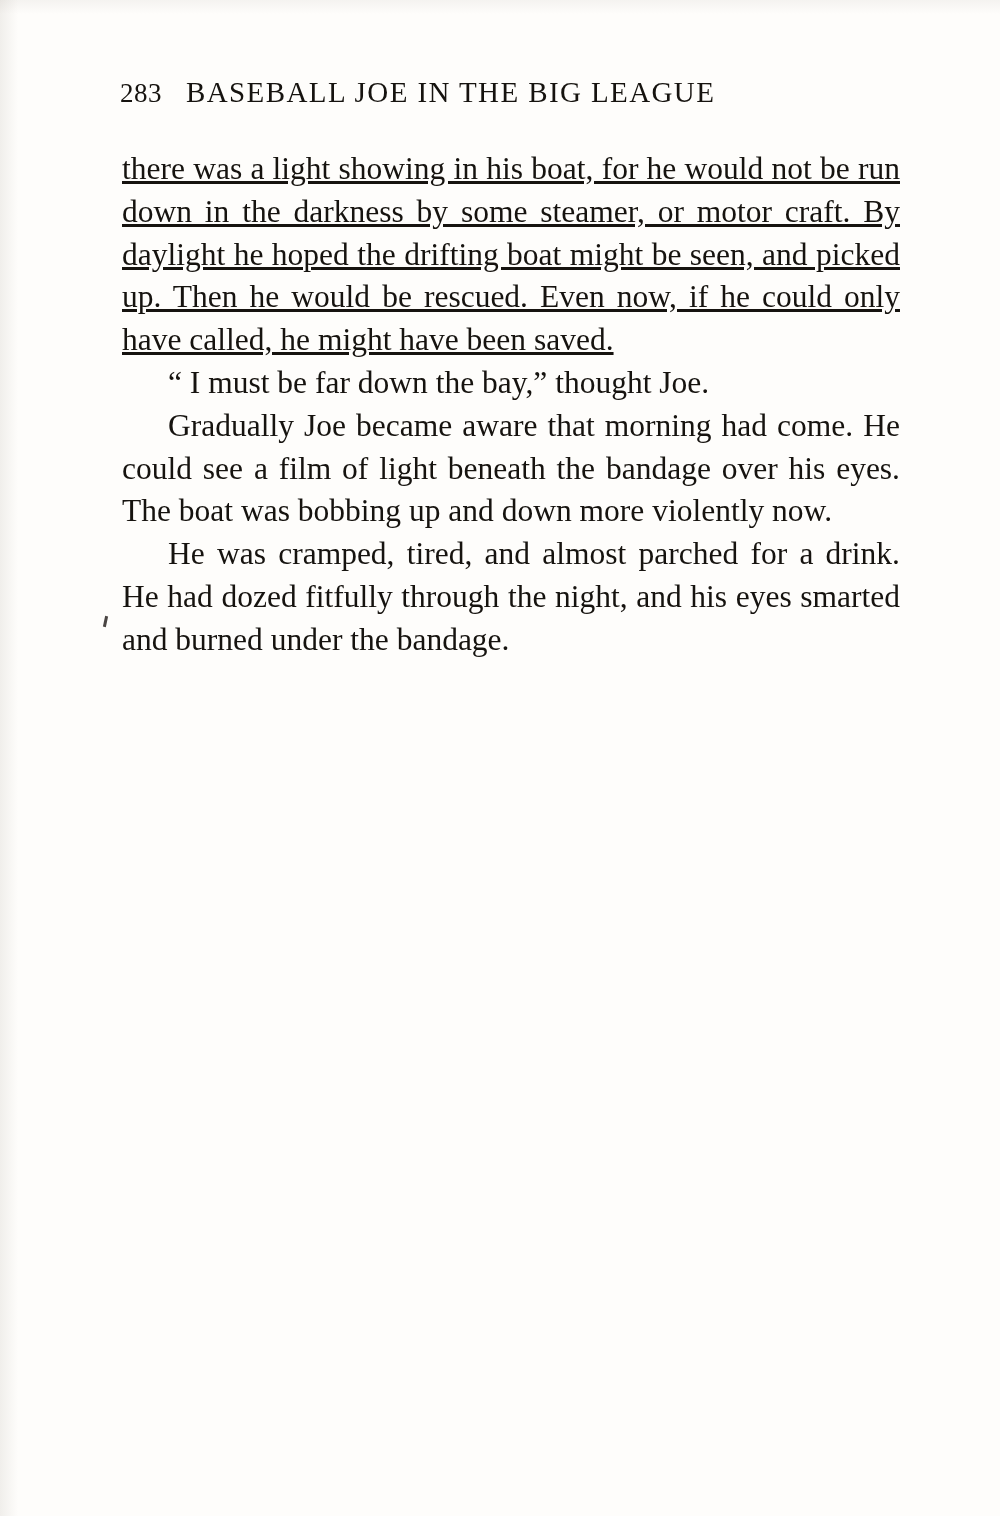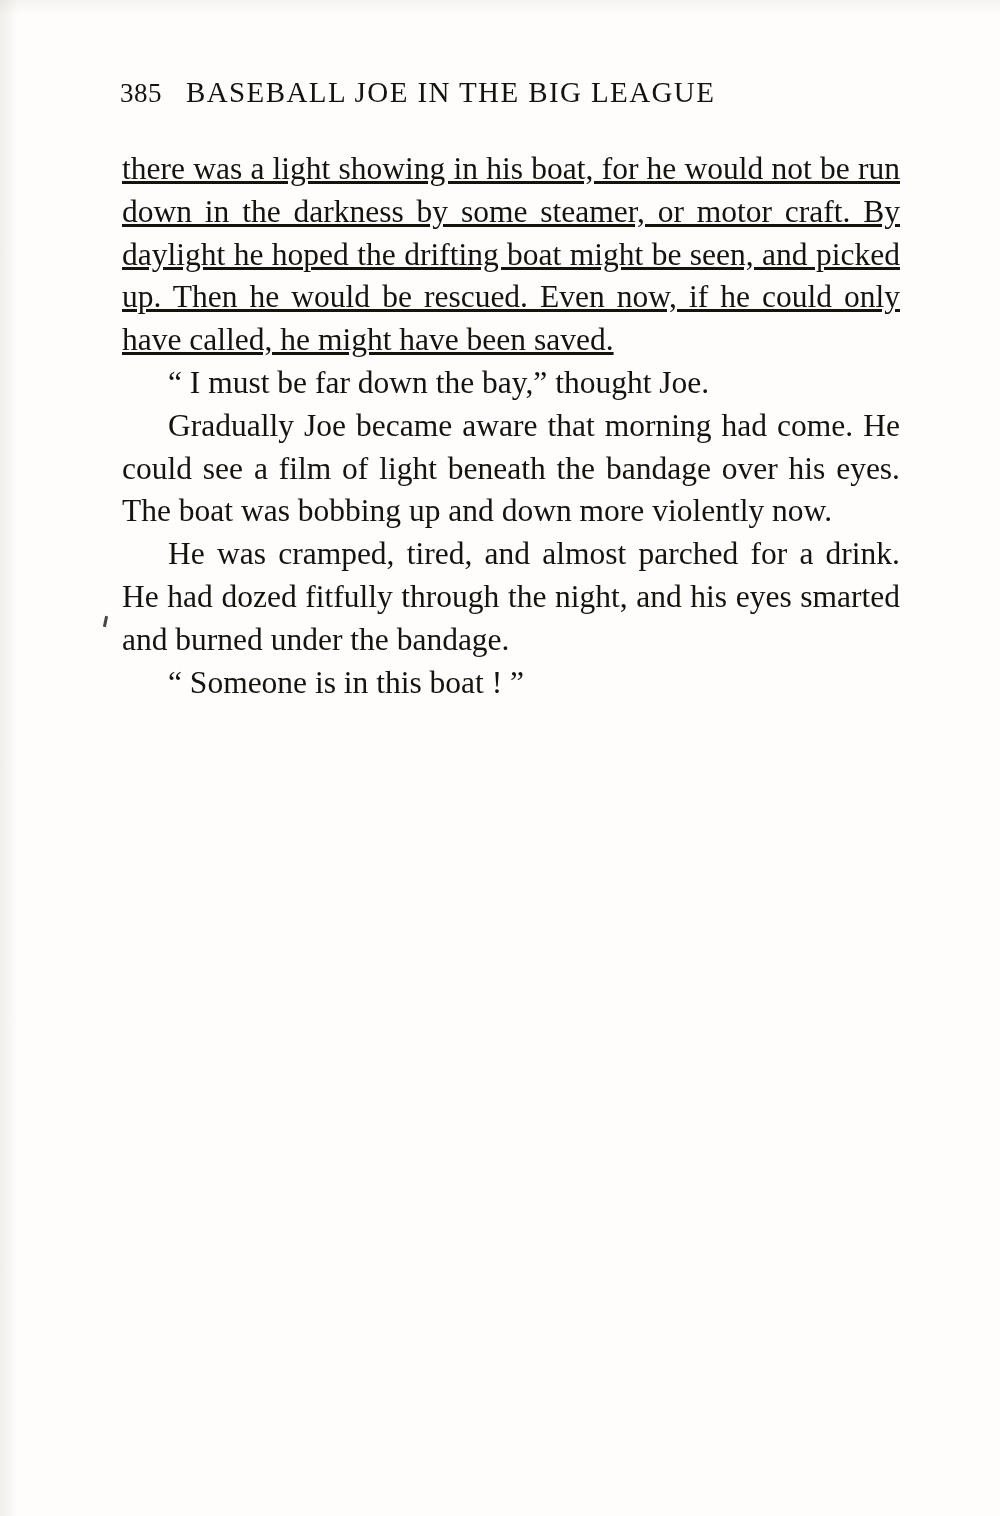--- a/index.html
+++ b/index.html
@@ -91,27 +91,26 @@
 </style>
 </head>
 <body>
 
 <div class="page">
 
   <div class="edge-shade-top"></div>
   <div class="edge-shade-left"></div>
 
   <div class="page-header">
-    <span class="folio">385</span>
+    <span class="folio">283</span>
     <span class="running-head">BASEBALL JOE IN THE BIG LEAGUE</span>
   </div>
 
   <div class="body-text">
     <p class="noindent">there was a light showing in his boat, for he would not be run down in the darkness by some steamer, or motor craft.  By daylight he hoped the drifting boat might be seen, and picked up.  Then he would be rescued.  Even now, if he could only have called, he might have been saved.</p>
     <p>“ I must be far down the bay,” thought Joe.</p>
     <p>Gradually Joe became aware that morning had come.  He could see a film of light beneath the bandage over his eyes.  The boat was bobbing up and down more violently now.</p>
     <p>He was cramped, tired, and almost parched for a drink.  He had dozed fitfully through the night, and his eyes smarted and burned under the bandage.</p>
-    <p>“ Someone is in this boat ! ”</p>
   </div>
 
   <div class="stray-mark"></div>
 
 </div>
 
 </body></html>

